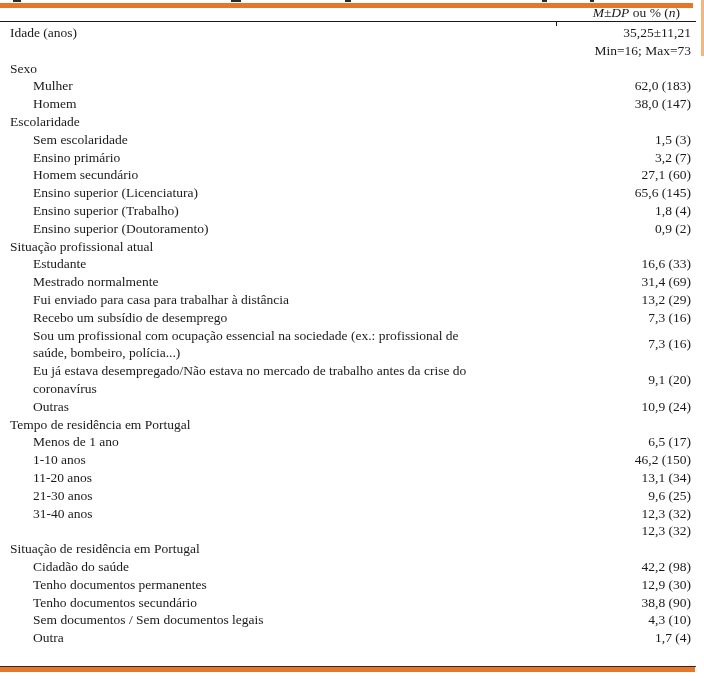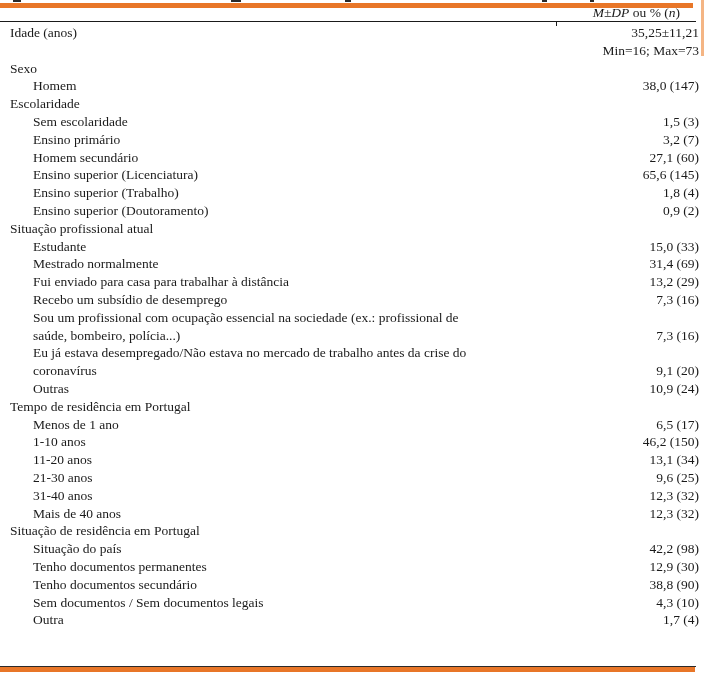--- a/index.html
+++ b/index.html
@@ -13,24 +13,24 @@
     overflow:hidden;
   }
   .remnant{position:absolute;top:0;height:2px;background:#2a2a2a;}
   .bar-top{position:absolute;left:0;top:3px;width:693px;height:5px;background:var(--accent-bar,#E87628);}
   .edge-sliver{position:absolute;right:0;top:0;width:3px;height:56px;background:var(--accent-light,#F4B584);}
   .hdr{position:absolute;top:5px;right:24px;height:16px;line-height:16px;white-space:nowrap;}
   .hdr .it{font-style:italic;}
   .rule-top{position:absolute;left:0;top:21px;width:696px;height:1px;background:var(--rule,#1a1a1a);}
   .col-tick{position:absolute;left:556px;top:21px;width:1px;height:5px;background:var(--rule,#1a1a1a);}
   .tbl{position:absolute;left:0;top:24px;width:704px;}
-  .row{display:flex;align-items:flex-end;line-height:17.8px;gap:21px;}
+  .row{display:flex;align-items:center;line-height:17.8px;gap:21px;}
   .row .lbl{padding-left:33px;white-space:nowrap;}
   .row.sec .lbl{padding-left:10px;}
-  .row .val{margin-left:auto;padding-right:5px;white-space:nowrap;text-align:right;}
+  .row .val{margin-left:auto;padding-right:13px;white-space:nowrap;text-align:right;}
   .lbl .l2{display:block;}
   .rule-bottom{position:absolute;left:0;top:666px;width:696px;height:1px;background:#2a2a2a;}
   .bar-bottom{position:absolute;left:0;top:667px;width:695px;height:5px;background:var(--accent-bar,#E87628);}
 </style>
 </head>
 <body>
 
 <div class="remnant" style="left:13px;width:8px"></div>
 <div class="remnant" style="left:231px;width:10px"></div>
 <div class="remnant" style="left:345px;width:6px"></div>
@@ -50,20 +50,24 @@
       <div class="lbl">Idade (anos)</div>
       <div class="val">35,25±11,21</div>
     </div>
   <div class="row sec">
       <div class="lbl"></div>
       <div class="val">Min=16; Max=73</div>
     </div>
   <div class="row sec">
       <div class="lbl">Sexo</div>
       <div class="val"></div>
+    </div>
+  <div class="row">
+      <div class="lbl">Mulher</div>
+      <div class="val">62,0 (183)</div>
     </div>
   <div class="row">
       <div class="lbl">Homem</div>
       <div class="val">38,0 (147)</div>
     </div>
   <div class="row sec">
       <div class="lbl">Escolaridade</div>
       <div class="val"></div>
     </div>
   <div class="row">
@@ -89,21 +93,21 @@
   <div class="row">
       <div class="lbl">Ensino superior (Doutoramento)</div>
       <div class="val">0,9 (2)</div>
     </div>
   <div class="row sec">
       <div class="lbl">Situação profissional atual</div>
       <div class="val"></div>
     </div>
   <div class="row">
       <div class="lbl">Estudante</div>
-      <div class="val">15,0 (33)</div>
+      <div class="val">16,6 (33)</div>
     </div>
   <div class="row">
       <div class="lbl">Mestrado normalmente</div>
       <div class="val">31,4 (69)</div>
     </div>
   <div class="row">
       <div class="lbl">Fui enviado para casa para trabalhar à distância</div>
       <div class="val">13,2 (29)</div>
     </div>
   <div class="row">
@@ -140,29 +144,28 @@
     </div>
   <div class="row">
       <div class="lbl">21-30 anos</div>
       <div class="val">9,6 (25)</div>
     </div>
   <div class="row">
       <div class="lbl">31-40 anos</div>
       <div class="val">12,3 (32)</div>
     </div>
   <div class="row">
-      <div class="lbl">Mais de 40 anos</div>
       <div class="val">12,3 (32)</div>
     </div>
   <div class="row sec">
       <div class="lbl">Situação de residência em Portugal</div>
       <div class="val"></div>
     </div>
   <div class="row">
-      <div class="lbl">Situação do país</div>
+      <div class="lbl">Cidadão do saúde</div>
       <div class="val">42,2 (98)</div>
     </div>
   <div class="row">
       <div class="lbl">Tenho documentos permanentes</div>
       <div class="val">12,9 (30)</div>
     </div>
   <div class="row">
       <div class="lbl">Tenho documentos secundário</div>
       <div class="val">38,8 (90)</div>
     </div>

